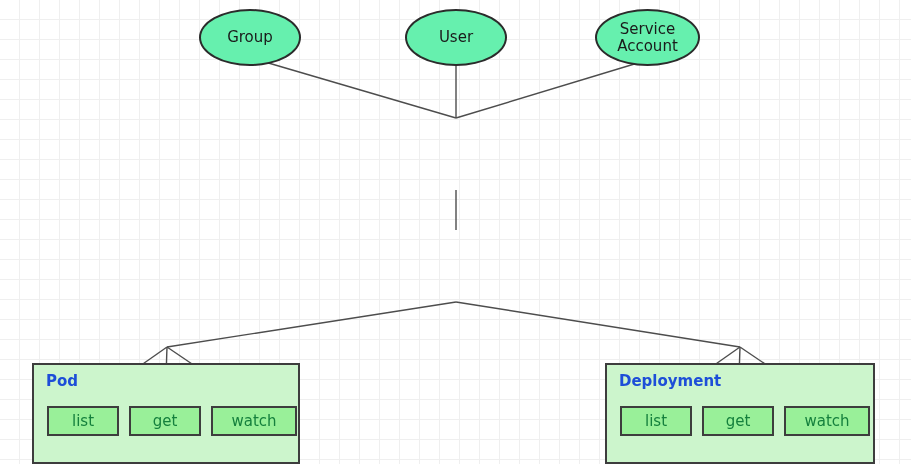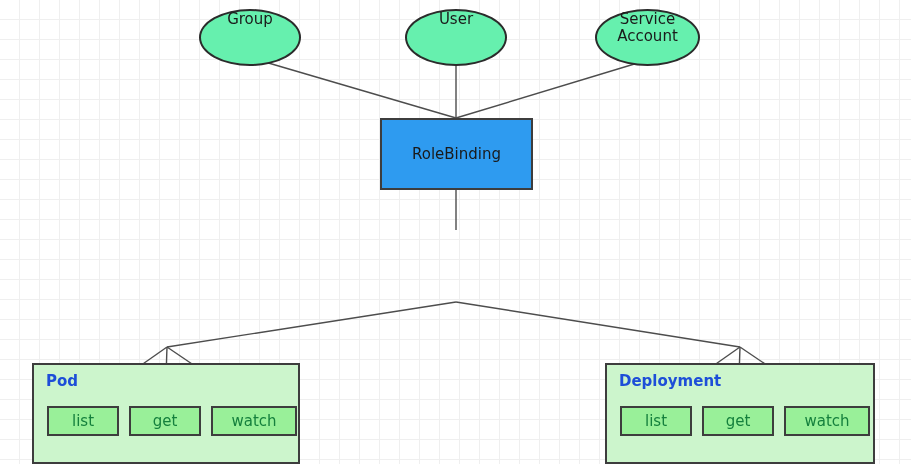--- a/index.html
+++ b/index.html
@@ -34,20 +34,21 @@
     pointer-events: none;
   }
   #edges line { stroke: #4d4d4d; stroke-width: 1.4; }
 
   
   .ellipse {
     position: absolute;
     border-radius: 50%;
     border: 2.6px solid #2b2b2b;
     display: flex;
+    align-items: center;
     justify-content: center;
     text-align: center;
     box-sizing: border-box;
     font-size: 15px;
     color: #1a1a1a;
     line-height: 1.12;
     z-index: 3;
   }
 
   
@@ -121,23 +122,20 @@
         <span>User</span>
       </div>
       <div class="ellipse" style="background: rgb(102, 240, 174); border-color: rgb(43, 43, 43); left: 595px; top: 9px; width: 105px; height: 57px;">
         <span>
           <div>Service</div>
           <div>Account</div>
         </span>
       </div>
     </div>
 
-  <div class="rolebox" id="node-rolebinding" style="left: 380px; top: 118px; width: 153px; height: 72px; background: rgb(46, 155, 240);">
-    <span>RoleBinding</span>
-  </div>
 
 
   <div id="resource-layer">
       <div class="resource-group" style="background: rgb(204, 245, 204); border-color: rgb(61, 61, 61); left: 32px; top: 363px; width: 268px; height: 101px;">
         <div class="resource-title">Pod</div>
       </div>
       <div class="verb-box" style="background: rgb(153, 240, 153); border-color: rgb(61, 61, 61); left: 47px; top: 406px; width: 72px; height: 30px;">
         <span>list</span>
       </div>
       <div class="verb-box" style="background: rgb(153, 240, 153); border-color: rgb(61, 61, 61); left: 129px; top: 406px; width: 72px; height: 30px;">

